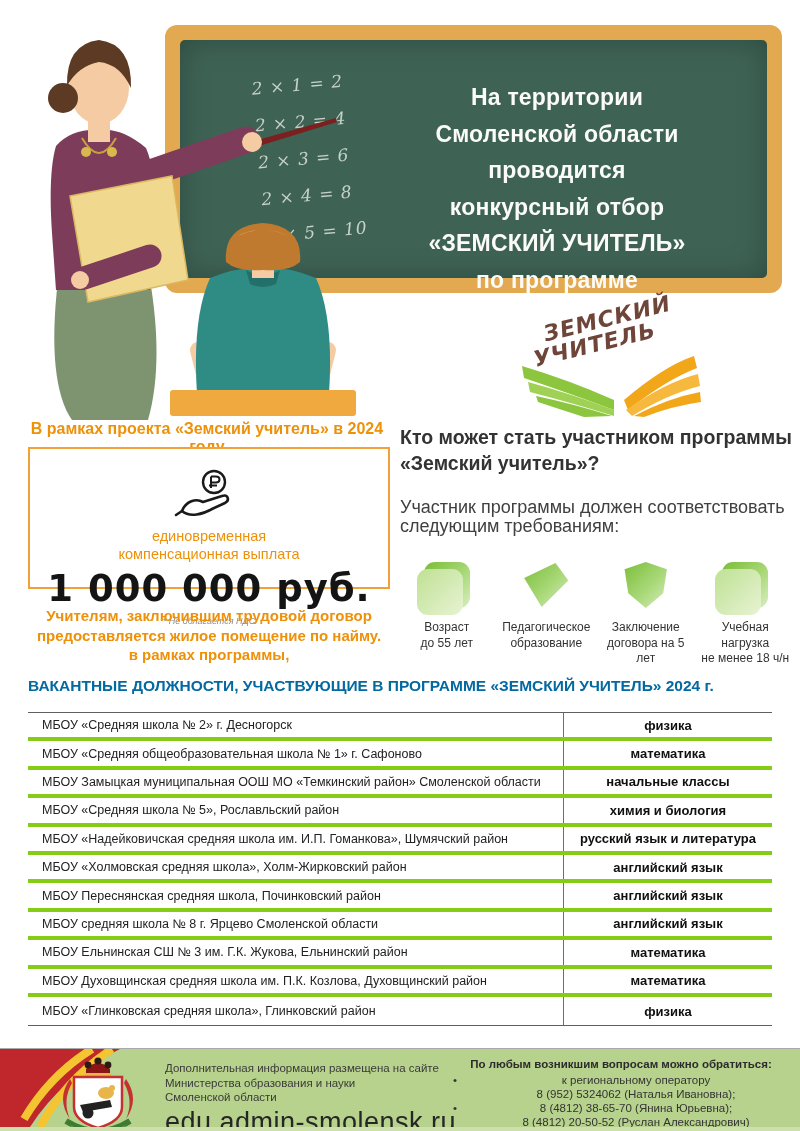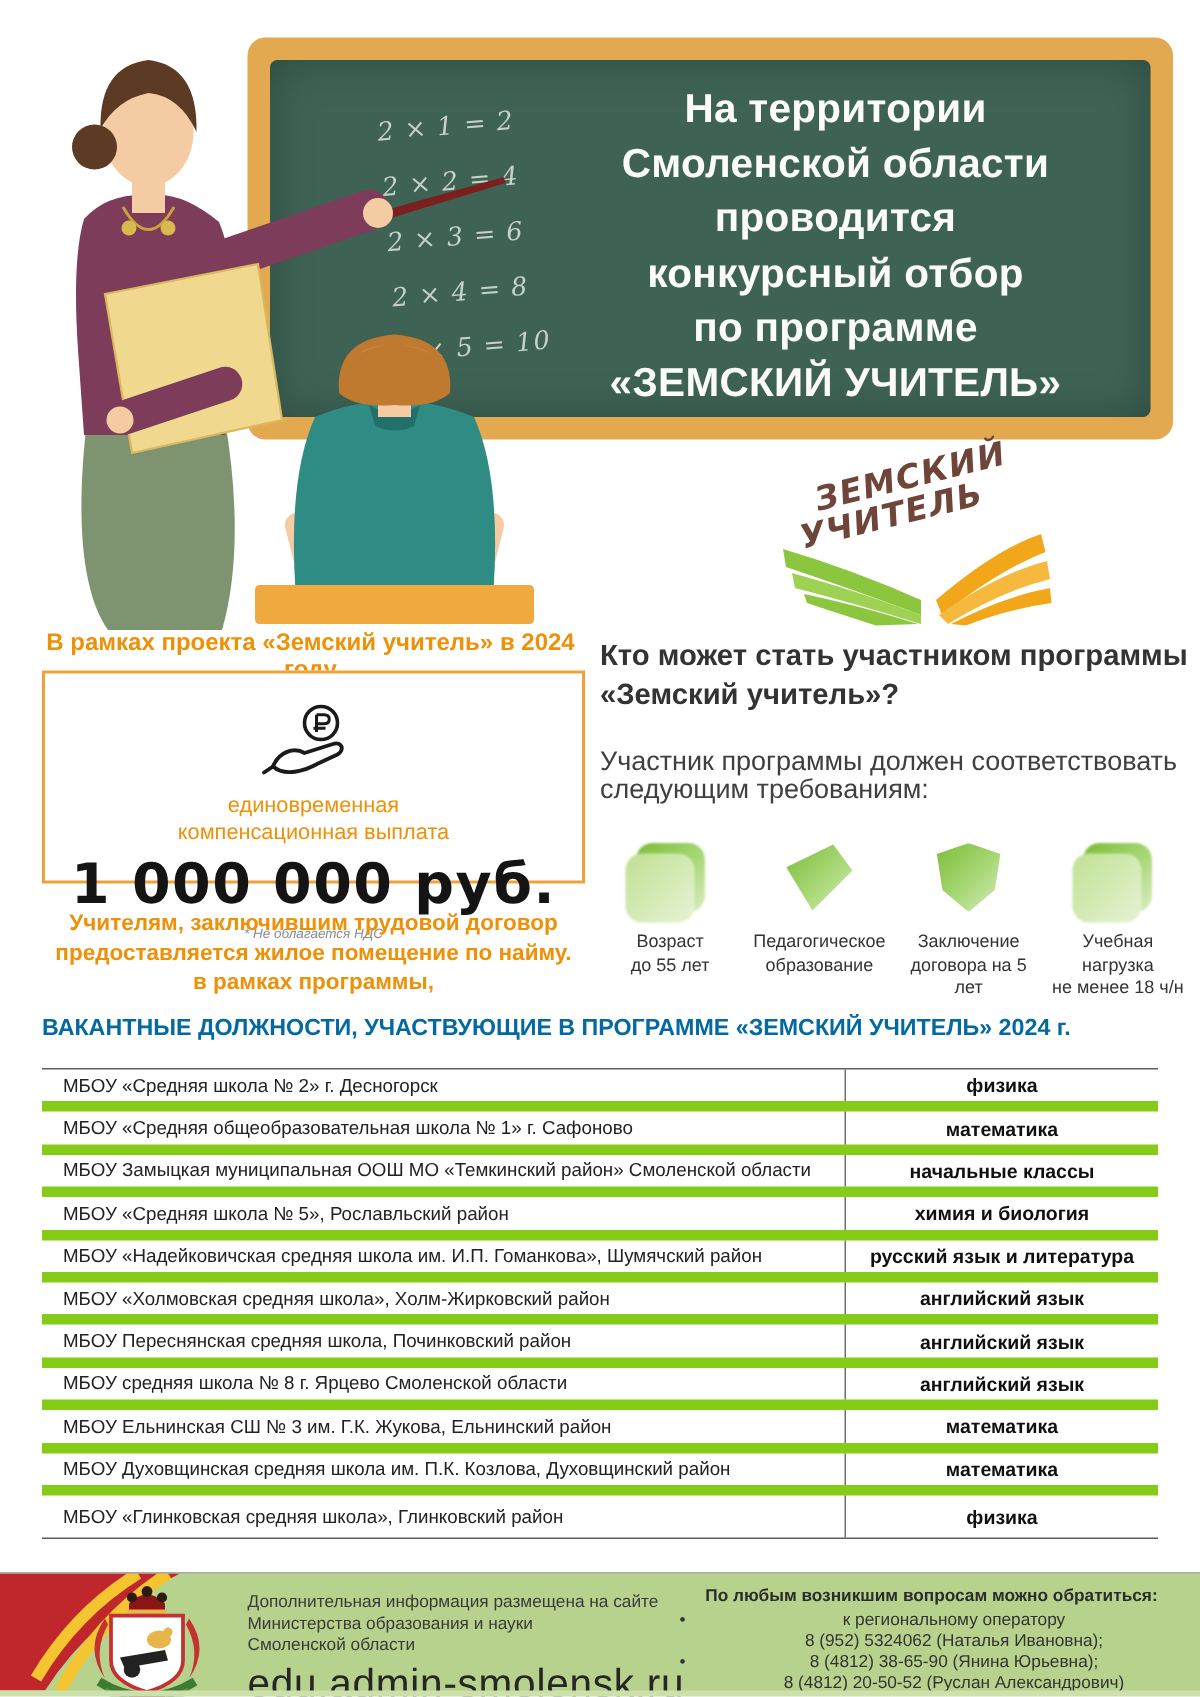--- a/index.html
+++ b/index.html
@@ -8,22 +8,22 @@
   .poster { position:relative; width:800px; height:1131px; background:#ffffff; overflow:hidden; margin:0 auto; }
 
   
   .board-frame { position:absolute; left:165px; top:25px; width:617px; height:268px;
     background:#e2a950; border-radius:12px; padding:15px; z-index:1; }
   .board-inner { width:100%; height:100%; background:#3e6355; border-radius:5px; position:relative;
     box-shadow:inset 0 0 30px rgba(0,0,0,.25); }
   .equations { position:absolute; left:78px; top:26px; transform:rotate(-5deg);
     font-family:"DejaVu Serif", serif; font-style:italic; font-size:17px; line-height:37px;
     color:#d6ded4; opacity:.9; letter-spacing:1px; }
-  .board-title { position:absolute; right:14px; top:14px; width:392px; text-align:center;
-    color:#fbfbf8; font-weight:bold; font-size:27px; line-height:36.5px; letter-spacing:.2px; }
+  .board-title { position:absolute; right:14px; top:39px; width:392px; text-align:center;
+    color:#fbfbf8; font-weight:bold; font-size:23px; line-height:36.5px; letter-spacing:.2px; }
 
   
   .teacher-svg { position:absolute; left:0; top:28px; z-index:4; }
   .boy-svg { position:absolute; left:168px; top:222px; z-index:4; }
 
   
   .logo { position:absolute; left:514px; top:300px; width:190px; height:118px; z-index:2; }
   .logo-word { position:absolute; font-weight:bold; font-style:italic; color:#6e4538;
     font-family:"DejaVu Sans", sans-serif; letter-spacing:1px; }
   .logo-w1 { left:28px; top:6px; font-size:22px; transform:rotate(-14deg); }
@@ -56,21 +56,21 @@
   .ri.cap { clip-path:polygon(2% 35%, 70% 2%, 98% 40%, 40% 98%); }
   .ri.shield { clip-path:polygon(50% 0, 96% 16%, 88% 68%, 50% 100%, 12% 68%, 4% 16%); }
   .ri.doc { border-radius:11px 11px 11px 2px; }
   .req-label { color:#333333; font-size:12px; line-height:15.5px; }
 
   
   .vac-title { position:absolute; left:28px; top:677px; width:744px; color:#0369a1;
     font-weight:bold; font-size:15.5px; }
   .vtable { position:absolute; left:28px; top:712px; width:744px; border-top:1px solid #5f5f5f;
     border-bottom:1px solid #5f5f5f; }
-  .vrow { display:flex; height:28.4px; border-bottom:7px solid #84cc16; }
+  .vrow { display:flex; height:28.4px; border-bottom:4px solid #84cc16; }
   .vrow:last-child { border-bottom:none; }
   .vcell-school { flex:0 0 536px; border-right:1px solid #6f6f6f; display:flex; align-items:center;
     padding-left:14px; font-size:12.5px; color:#222222; }
   .vcell-subject { flex:1; display:flex; align-items:center; justify-content:center;
     font-size:13px; font-weight:bold; color:#101010; }
 
   
   .footer { position:absolute; left:0; top:1032px; width:800px; height:99px; background:#b7d28d;
     border-top:1px solid #a9a9a9;margin-top:16px; }
   .footer::after { content:""; position:absolute; left:0; bottom:0; width:100%; height:20px; background:#cde0ac; }
@@ -95,22 +95,22 @@
         <div>2 × 2 = 4</div>
         <div>2 × 3 = 6</div>
         <div>2 × 4 = 8</div>
         <div>2 × 5 = 10</div>
       </div>
       <div class="board-title">
         <div>На территории</div>
         <div>Смоленской области</div>
         <div>проводится</div>
         <div>конкурсный отбор</div>
+        <div>«ЗЕМСКИЙ УЧИТЕЛЬ»</div>
         <div>по программе</div>
-        <div>«ЗЕМСКИЙ УЧИТЕЛЬ»</div>
       </div>
     </div>
   </div>
 
   <svg class="teacher-svg" width="360" height="392" viewBox="0 0 360 392">
 
     <path d="M250,114 L336,90 L337,94 L252,120 Z" fill="#7b1f1f"></path>
 
     <path d="M130,152 L246,112" stroke="#7d3c59" stroke-width="27" stroke-linecap="round" fill="none"></path>
     <circle cx="252" cy="114" r="10" fill="#f5cba3"></circle>
@@ -301,18 +301,18 @@
       <div>Дополнительная информация размещена на сайте</div>
       <div>Министерства образования и науки</div>
       <div>Смоленской области</div>
     </div>
     <div class="f-site">edu.admin-smolensk.ru</div>
     <div class="f-contacts">
       <div class="c-head">По любым возникшим вопросам можно обратиться:</div>
       <div class="cline"><span class="dot">•</span><span>к региональному оператору</span></div>
       <div class="cline"><span>8 (952) 5324062 (Наталья Ивановна);</span></div>
       <div class="cline"><span class="dot">•</span></div>
-      <div class="cline"><span>8 (4812) 38-65-90 (Янина Юрьевна);</span></div>
+      <div class="cline"><span>8 (4812) 38-65-70 (Янина Юрьевна);</span></div>
       <div class="cline"><span>8 (4812) 20-50-52 (Руслан Александрович)</span></div>
     </div>
   </div>
 
 </div>
 
 </body></html>

